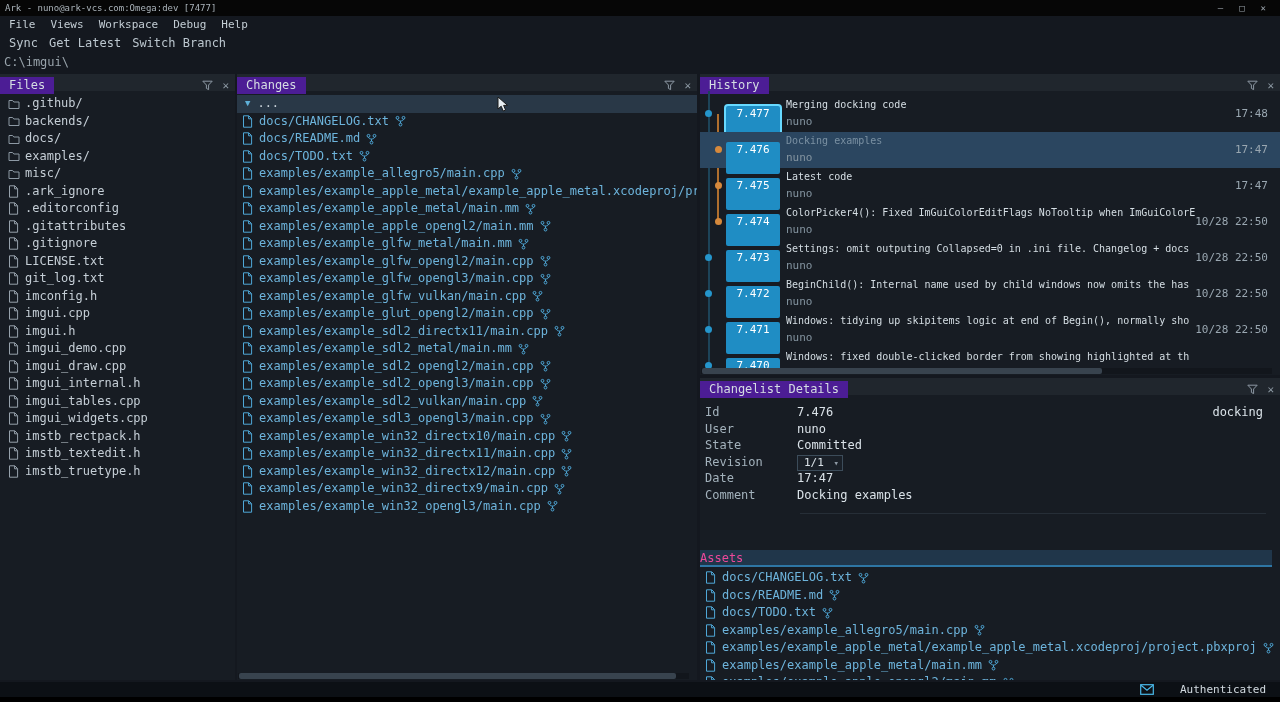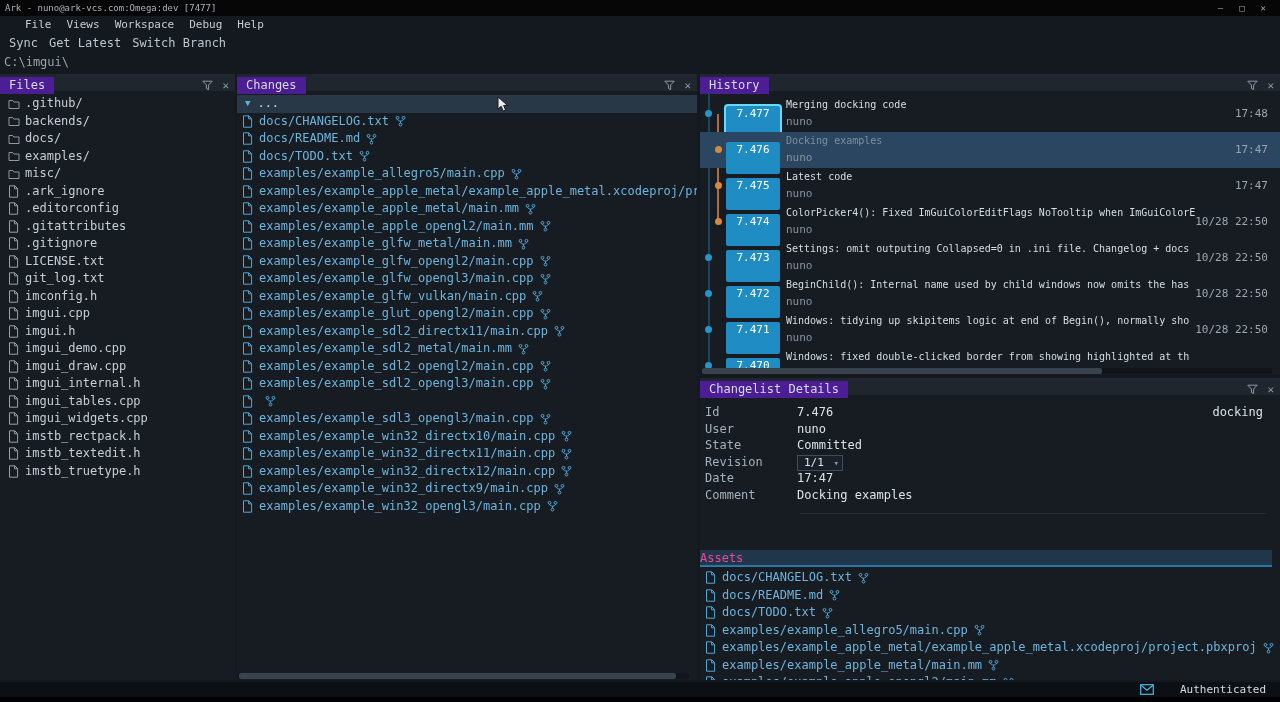--- a/index.html
+++ b/index.html
@@ -7,21 +7,21 @@
           font-family:"DejaVu Sans Mono","Liberation Mono",monospace;color:#c2ccd4;
           -webkit-font-smoothing:antialiased;}
   
   .titlebar{position:absolute;top:0;left:0;right:0;height:16px;background:#060606;color:#aab3ba;
             font-size:9px;line-height:16px;padding-left:5px;box-sizing:border-box;}
   .win-controls{position:absolute;right:14px;top:0;height:16px;display:flex;gap:16px;color:#9aa3ab;font-size:9px;line-height:16px;}
   .win-controls span{cursor:default;}
   
   .appbg{position:absolute;top:16px;left:0;right:0;height:681px;background:#14181f;}
   .menubar{position:absolute;top:16px;left:0;right:0;height:17px;display:flex;gap:15px;
-           padding-left:9px;font-size:11px;line-height:18px;color:#c3cdd4;margin-left:16px;}
+           padding-left:9px;font-size:11px;line-height:18px;color:#c3cdd4;}
   .toolbar{position:absolute;top:33px;left:0;right:0;height:20px;display:flex;gap:9px;
            padding-left:8px;font-size:12px;line-height:20px;color:#bcc7cf;}
   .toolbar .tbtn{padding:0 1px;}
   .pathbar{position:absolute;top:54px;left:4px;height:16px;font-size:12px;line-height:16px;color:#98a3ab;}
   
   .panel{position:absolute;background:#171c23;overflow:hidden;}
   .phead{position:absolute;top:0;left:0;right:0;height:17px;background:#20262d;}
   .ptab{display:inline-block;height:17px;line-height:17px;padding:0 9px;background:#4c1d95;
         color:#d5dde3;font-size:12px;}
   .phead-icons{position:absolute;right:6px;top:2px;display:flex;gap:9px;align-items:center;}
@@ -597,20 +597,21 @@
             </svg>
           </span>
         </div>
         <div class="crow">
           <span class="ricon">
             <svg width="11" height="13" viewBox="0 0 11 13">
               <path d="M1.5 .8 H6.8 L9.6 3.6 V12.2 H1.5 Z" fill="none" stroke="#4fa8d8"></path>
               <path d="M6.6 1 V3.8 H9.4" fill="none" stroke="#4fa8d8"></path>
             </svg>
           </span>
+          <span>examples/example_sdl2_vulkan/main.cpp</span>
           <span class="fork">
             <svg width="11" height="12" viewBox="0 0 11 12">
               <circle cx="2.5" cy="2.8" r="1.4" fill="none" stroke="#4fa8d8"></circle>
               <circle cx="8.5" cy="2.8" r="1.4" fill="none" stroke="#4fa8d8"></circle>
               <circle cx="5.5" cy="9.6" r="1.4" fill="none" stroke="#4fa8d8"></circle>
               <path d="M2.5 4.2 C2.5 6.6 8.5 6.6 8.5 4.2 M5.5 6.2 V8.2" fill="none" stroke="#4fa8d8"></path>
             </svg>
           </span>
         </div>
         <div class="crow">

